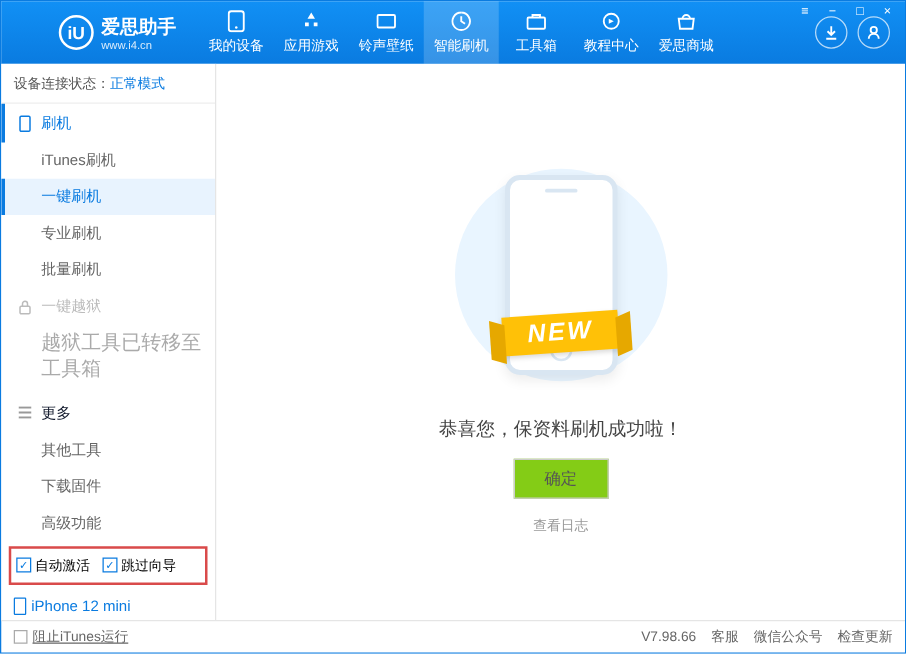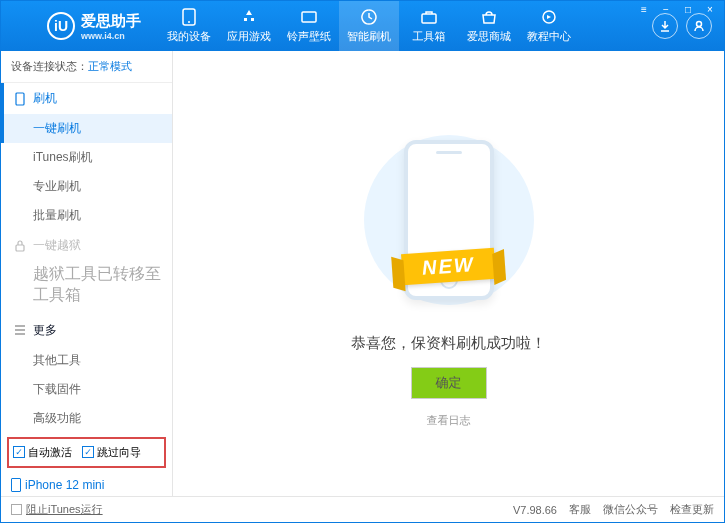--- a/index.html
+++ b/index.html
@@ -2,21 +2,21 @@
 <html><head>
 <meta charset="utf-8">
 <style>
 * { margin: 0; padding: 0; box-sizing: border-box; font-family: "Microsoft YaHei", sans-serif; }
 body { background: #fff; }
 .window { width: 725px; height: 523px; border: 1px solid #0a7be0; display: flex; flex-direction: column; position: relative; }
 .titlebar { height: 50px; background: linear-gradient(#1190f5, #0a7be0); display: flex; align-items: center; color: #fff; }
 .logo-area { display: flex; align-items: center; padding: 0 10px; gap: 6px; margin-left: 36px; }
 .logo-circle { width: 28px; height: 28px; border: 2px solid #fff; border-radius: 50%; display: flex; align-items: center; justify-content: center; font-weight: bold; font-size: 14px; color: #fff; }
 .logo-text { font-size: 15px; font-weight: bold; }
-.logo-url { font-size: 9px; opacity: 0.85; font-weight: bold; }
+.logo-url { font-size: 9px; opacity: 0.85; }
 .nav-tabs { display: flex; flex: 1; height: 100%; margin-left: 8px; }
 .nav-tab { width: 60px; display: flex; flex-direction: column; align-items: center; justify-content: center; font-size: 11px; gap: 3px; cursor: pointer; }
 .nav-tab.active { background: rgba(255,255,255,0.18); }
 .nav-icon { width: 18px; height: 18px; display: flex; align-items: center; justify-content: center; }
 .nav-icon svg { fill: #fff; }
 .win-controls { position: absolute; top: 1px; right: 4px; display: flex; gap: 2px; }
 .win-btn { width: 20px; height: 14px; display: flex; align-items: center; justify-content: center; color: #fff; font-size: 10px; cursor: pointer; }
 .right-circles { display: flex; gap: 8px; padding: 0 12px; }
 .circ-btn { width: 26px; height: 26px; border: 1.5px solid rgba(255,255,255,0.7); border-radius: 50%; display: flex; align-items: center; justify-content: center; cursor: pointer; }
 .circ-btn svg { fill: #fff; }
@@ -116,34 +116,34 @@
         <span class="nav-icon">
             <svg width="16" height="14" viewBox="0 0 16 14">
               <rect x="1" y="4" width="14" height="9" rx="1" fill="none" stroke="#fff" stroke-width="1.5"></rect>
               <path d="M5 4 V2 h6 v2" fill="none" stroke="#fff" stroke-width="1.5"></path>
             </svg>
           </span>
         <span>工具箱</span>
       </div>
       <div class="nav-tab">
         <span class="nav-icon">
-            <svg width="16" height="14" viewBox="0 0 16 14">
-              <path d="M2 5 h12 l-1 8 H3 Z M5 5 a3 3 0 0 1 6 0" fill="none" stroke="#fff" stroke-width="1.5"></path>
-            </svg>
-          </span>
-        <span>爱思商城</span>
-      </div>
-      <div class="nav-tab">
-        <span class="nav-icon">
             <svg width="16" height="16" viewBox="0 0 16 16">
               <circle cx="8" cy="8" r="6" fill="none" stroke="#fff" stroke-width="1.5"></circle>
               <path d="M6 6 l4 2 -4 2 Z"></path>
             </svg>
           </span>
         <span>教程中心</span>
+      </div>
+      <div class="nav-tab">
+        <span class="nav-icon">
+            <svg width="16" height="14" viewBox="0 0 16 14">
+              <path d="M2 5 h12 l-1 8 H3 Z M5 5 a3 3 0 0 1 6 0" fill="none" stroke="#fff" stroke-width="1.5"></path>
+            </svg>
+          </span>
+        <span>爱思商城</span>
       </div>
     </div>
     <div class="right-circles">
       <div class="circ-btn">
           <svg width="12" height="12" viewBox="0 0 12 12">
             <path d="M6 1 v7 M3 5 l3 3 3-3 M2 11 h8" fill="none" stroke="#fff" stroke-width="1.5"></path>
           </svg>
         </div>
       <div class="circ-btn">
           <svg width="12" height="12" viewBox="0 0 12 12">
@@ -162,22 +162,22 @@
 
       <div class="side-section">
         <div class="side-head active-head">
           <span class="ico">
               <svg width="10" height="14" viewBox="0 0 10 14">
                 <rect x="1" y="1" width="8" height="12" rx="1" fill="none" stroke="#0a7be0" stroke-width="1.2"></rect>
               </svg>
             </span>
           <span>刷机</span>
         </div>
+        <div class="side-item">iTunes刷机</div>
         <div class="side-item selected">一键刷机</div>
-        <div class="side-item">iTunes刷机</div>
         <div class="side-item">专业刷机</div>
         <div class="side-item">批量刷机</div>
       </div>
 
       <div class="side-section">
         <div class="side-head side-lock">
           <span class="ico">
               <svg width="12" height="12" viewBox="0 0 12 12">
                 <rect x="2" y="5" width="8" height="6" rx="1" fill="none" stroke="#bbb" stroke-width="1.2"></rect>
                 <path d="M4 5 V3 a2 2 0 0 1 4 0 v2" fill="none" stroke="#bbb" stroke-width="1.2"></path>

